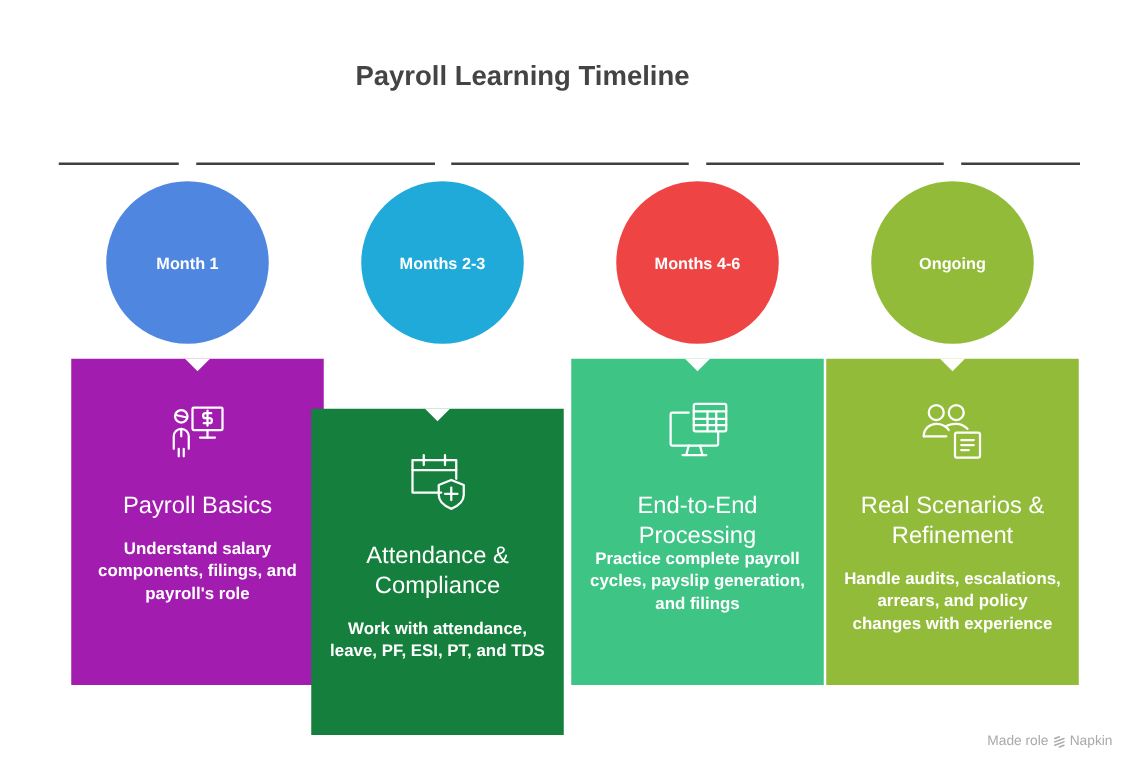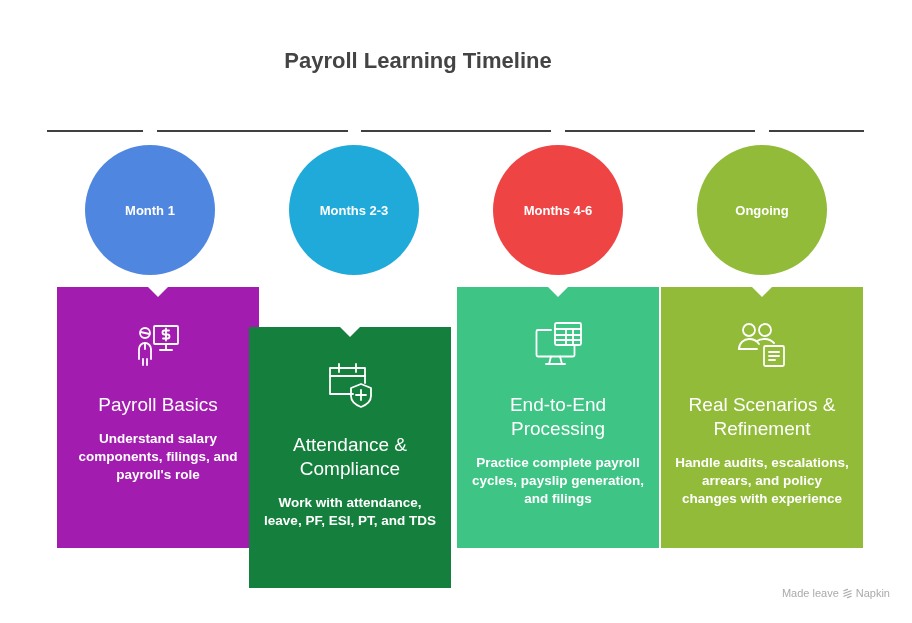--- a/index.html
+++ b/index.html
@@ -114,21 +114,21 @@
       <line x1="13" y1="45" x2="32" y2="45"></line>
       <rect x="22" y="4" width="26" height="22" rx="1.5"></rect>
       <line x1="22" y1="10" x2="48" y2="10"></line>
       <line x1="22" y1="16" x2="48" y2="16"></line>
       <line x1="22" y1="21" x2="48" y2="21"></line>
       <line x1="33" y1="10" x2="33" y2="26"></line>
       <line x1="40" y1="10" x2="40" y2="26"></line>
     </svg>
   </div>
   <div class="card-title">End-to-End Processing</div>
-  <div class="card-desc" style="top:167px;">Practice complete payroll cycles, payslip generation, and filings</div>
+  <div class="card-desc" style="top:151px;">Practice complete payroll cycles, payslip generation, and filings</div>
 </div>
 
 <div class="card" style="left:661px;background:#92BB3A;">
   <div class="notch"></div>
   <div class="icon">
     <svg viewBox="0 0 50 50" fill="none" stroke="#ffffff" stroke-width="1.8" stroke-linecap="round" stroke-linejoin="round">
       <circle cx="12" cy="11" r="6"></circle>
       <circle cx="28" cy="11" r="6"></circle>
       <path d="M2 30 c0 -6 5 -10 10 -10 c5 0 8 2 10 5"></path>
       <path d="M20 22 c2 -1.5 5 -2 8 -2 c4 0 7 2 9 4"></path>
@@ -137,18 +137,18 @@
       <line x1="32" y1="33" x2="42" y2="33"></line>
       <line x1="32" y1="37" x2="42" y2="37"></line>
       <line x1="32" y1="41" x2="38" y2="41"></line>
     </svg>
   </div>
   <div class="card-title">Real Scenarios &amp; Refinement</div>
   <div class="card-desc" style="top:167px;">Handle audits, escalations, arrears, and policy changes with experience</div>
 </div>
 
 <div class="footer">
-  <span>Made leave</span>
+  <span>Made role</span>
   <svg viewBox="0 0 12 12" fill="none" stroke="#aaaaaa" stroke-width="1.3" stroke-linecap="round">
     <path d="M2 3 L6 1.5 M2 6 L10 3 M2 9 L10 6 M6 10.5 L10 9"></path>
   </svg>
   <span>Napkin</span>
 </div>
 
 </body></html>

